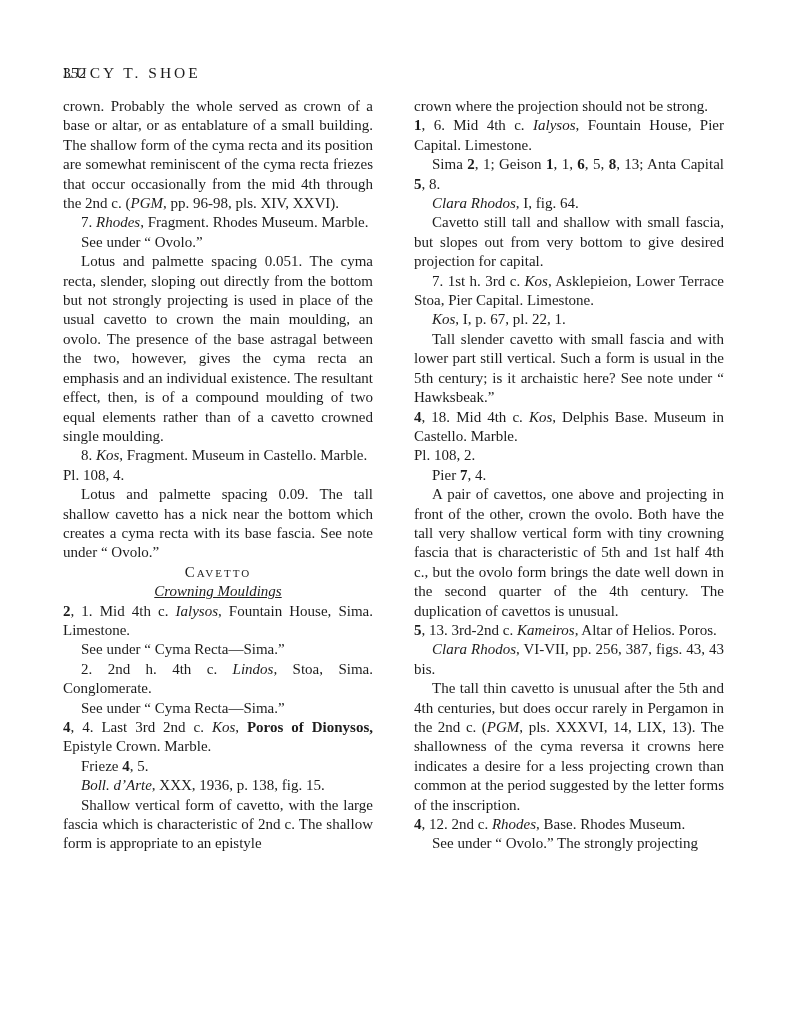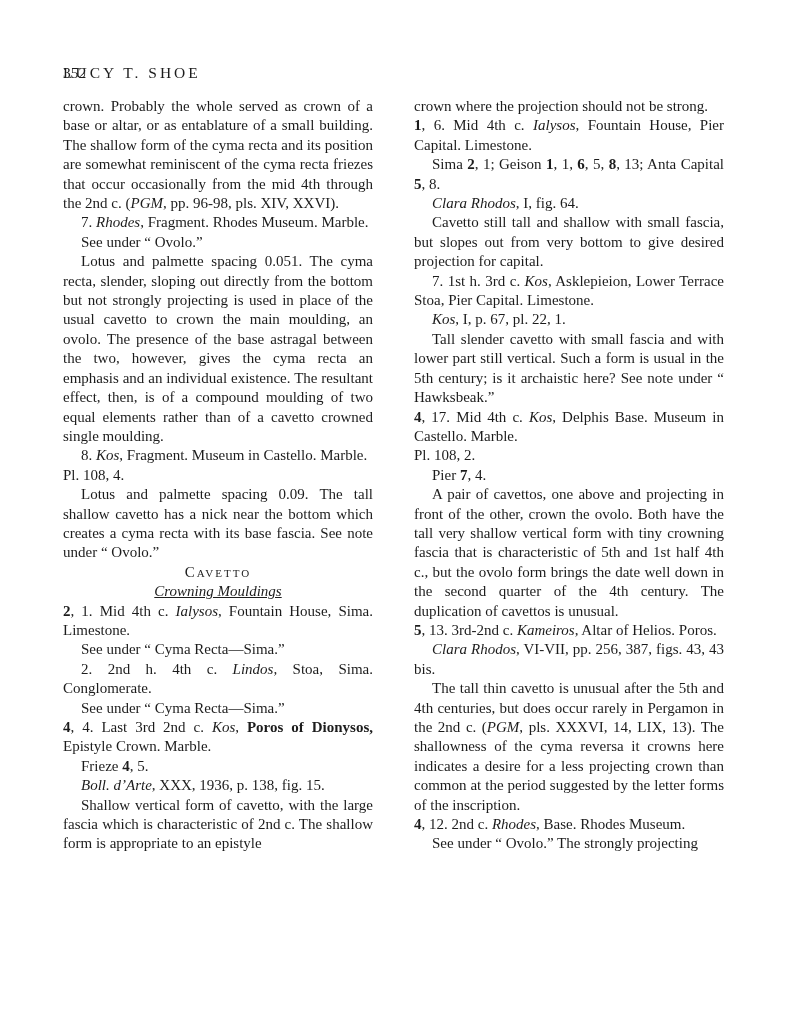--- a/index.html
+++ b/index.html
@@ -96,21 +96,21 @@
       </div>
     <div class="col">
         <p class="block para"><span class="run">crown where the projection should not be strong.</span></p>
         <p class="block para gap"><span class="run b">1</span><span class="run">, 6. Mid 4th c. </span><span class="run i">Ialysos</span><span class="run">, Fountain House, Pier Capital. Limestone.</span></p>
         <p class="block para indent"><span class="run">Sima </span><span class="run b">2</span><span class="run">, 1; Geison </span><span class="run b">1</span><span class="run">, 1, </span><span class="run b">6</span><span class="run">, 5, </span><span class="run b">8</span><span class="run">, 13; Anta Capital </span><span class="run b">5</span><span class="run">, 8.</span></p>
         <p class="block para indent"><span class="run i">Clara Rhodos</span><span class="run">, I, fig. 64.</span></p>
         <p class="block para indent"><span class="run">Cavetto still tall and shallow with small fascia, but slopes out from very bottom to give desired projection for capital.</span></p>
         <p class="block para indent gap"><span class="run">7. 1st h. 3rd c. </span><span class="run i">Kos</span><span class="run">, Asklepieion, Lower Terrace Stoa, Pier Capital. Limestone.</span></p>
         <p class="block para indent"><span class="run i">Kos</span><span class="run">, I, p. 67, pl. 22, 1.</span></p>
         <p class="block para indent"><span class="run">Tall slender cavetto with small fascia and with lower part still vertical. Such a form is usual in the 5th century; is it archaistic here? See note under “ Hawksbeak.”</span></p>
-        <p class="block para gap"><span class="run b">4</span><span class="run">, 17. Mid 4th c. </span><span class="run i">Kos</span><span class="run">, Delphis Base. Museum in Castello. Marble.</span></p>
+        <p class="block para gap"><span class="run b">4</span><span class="run">, 18. Mid 4th c. </span><span class="run i">Kos</span><span class="run">, Delphis Base. Museum in Castello. Marble.</span></p>
         <p class="block para"><span class="run">Pl. 108, 2.</span></p>
         <p class="block para indent"><span class="run">Pier </span><span class="run b">7</span><span class="run">, 4.</span></p>
         <p class="block para indent"><span class="run">A pair of cavettos, one above and projecting in front of the other, crown the ovolo. Both have the tall very shallow vertical form with tiny crowning fascia that is characteristic of 5th and 1st half 4th c., but the ovolo form brings the date well down in the second quarter of the 4th century. The duplication of cavettos is unusual.</span></p>
         <p class="block para gap"><span class="run b">5</span><span class="run">, 13. 3rd-2nd c. </span><span class="run i">Kameiros</span><span class="run">, Altar of Helios. Poros.</span></p>
         <p class="block para indent"><span class="run i">Clara Rhodos</span><span class="run">, VI-VII, pp. 256, 387, figs. 43, 43 bis.</span></p>
         <p class="block para indent"><span class="run">The tall thin cavetto is unusual after the 5th and 4th centuries, but does occur rarely in Pergamon in the 2nd c. (</span><span class="run i">PGM</span><span class="run">, pls. XXXVI, 14, LIX, 13). The shallowness of the cyma reversa it crowns here indicates a desire for a less projecting crown than common at the period suggested by the letter forms of the inscription.</span></p>
         <p class="block para gap"><span class="run b">4</span><span class="run">, 12. 2nd c. </span><span class="run i">Rhodes</span><span class="run">, Base. Rhodes Museum.</span></p>
         <p class="block para indent"><span class="run">See under “ Ovolo.” The strongly projecting</span></p>
       </div>
   </main>

